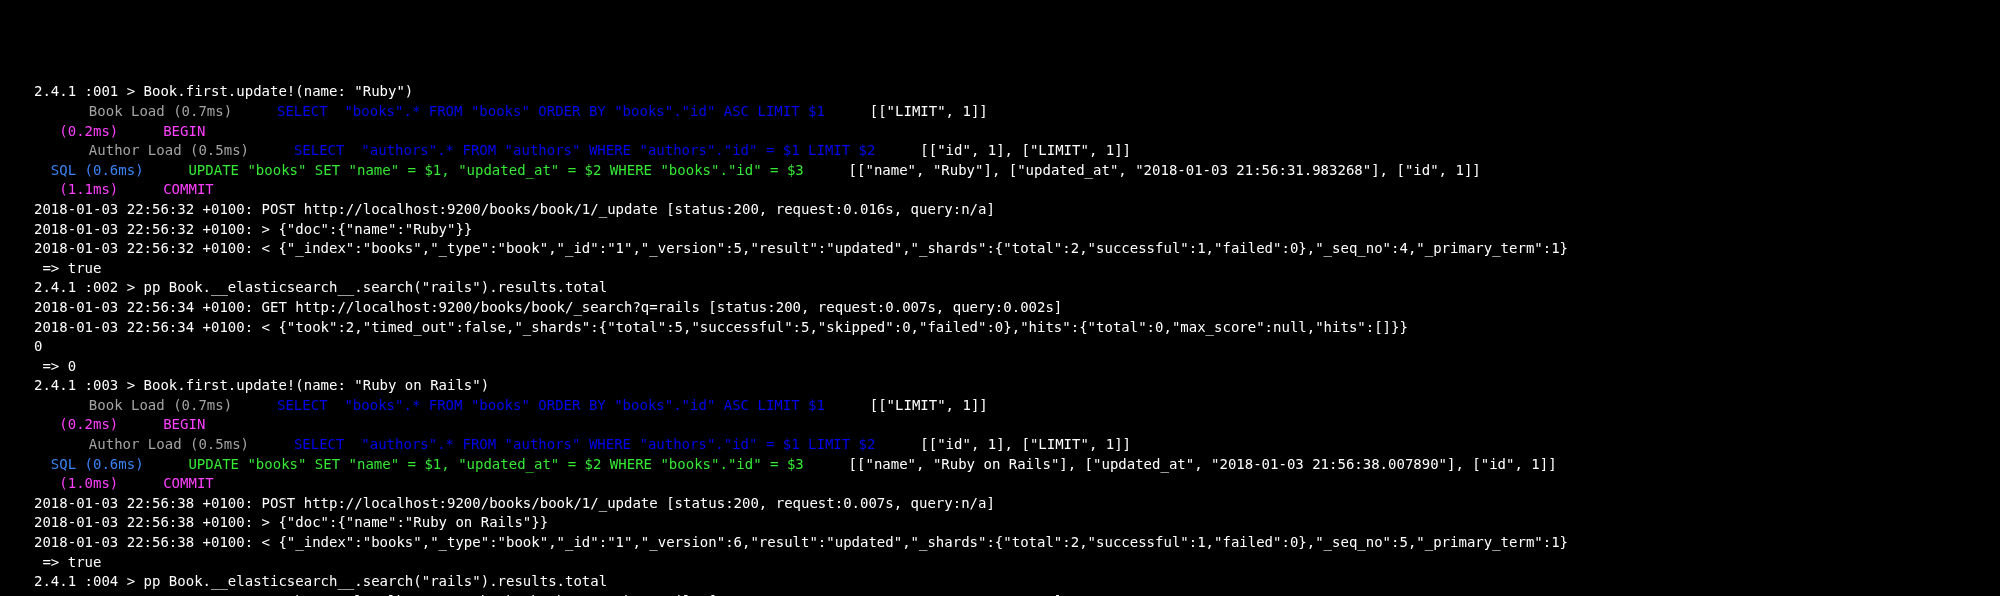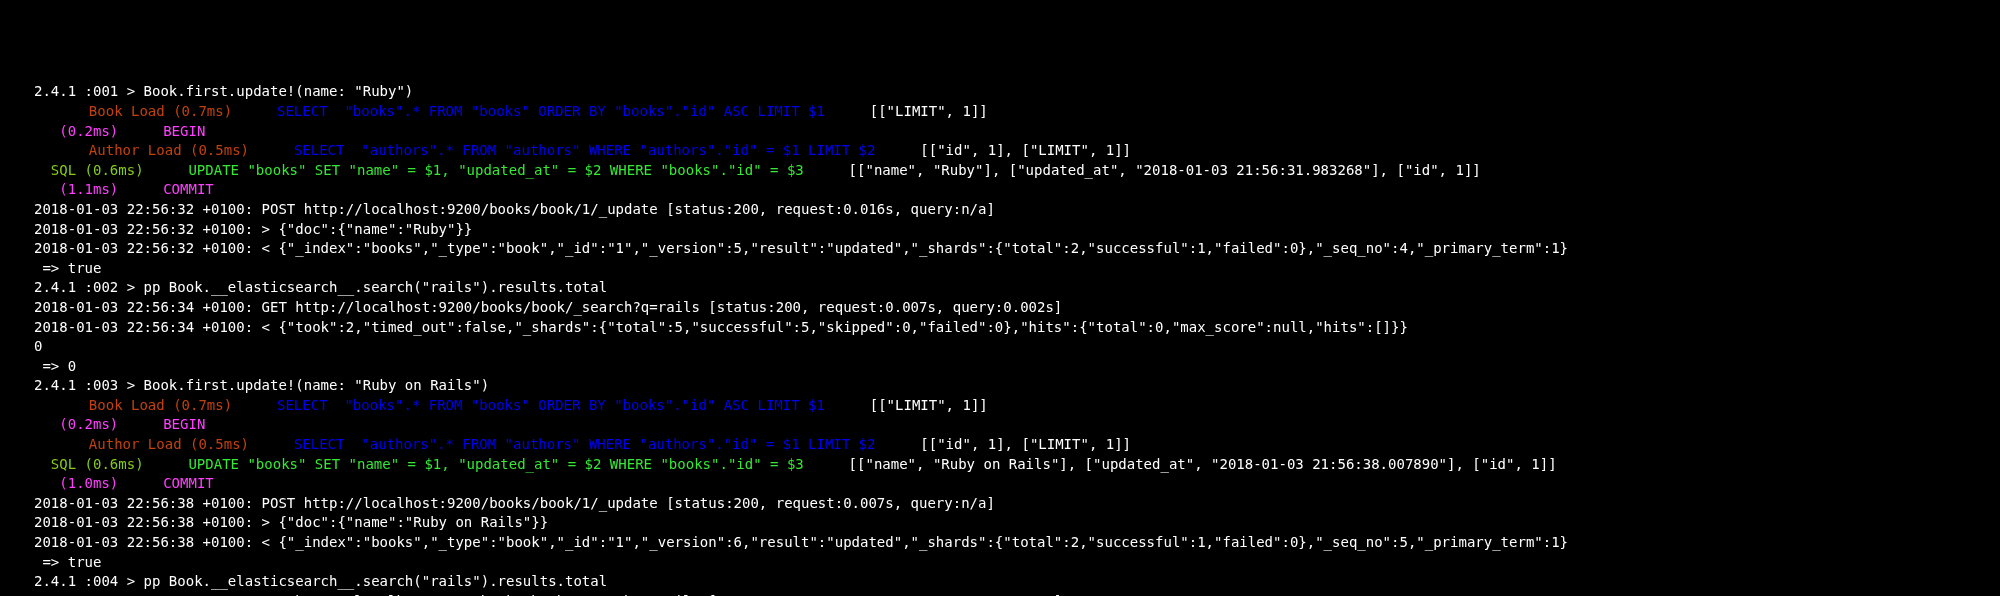--- a/index.html
+++ b/index.html
@@ -7,24 +7,24 @@
       background: #000;
       color: #fff;
       font-family: "Menlo", "Monaco", "Consolas", monospace;
       font-size: 14px;
       line-height: 1.4;
       padding: 4px 6px;
       white-space: pre;
       overflow-x: auto;
     }
     .line { display: block; }
-    .cyan   { color: #c2410c; padding-left: 38px; }
+    .cyan   { color: #a3a3a3; padding-left: 38px; }
     .green  { color: #34e834; }
     .magenta{ color: #ff40ff; }
-    .yellow { color: #84cc16; text-align: right; }
+    .yellow { color: #3b82f6; text-align: right; }
     .darkblue { color: #0000ee; }
     .white  { color: #ffffff; margin-left: 28px; }
   </style>
 </head>
 <body>
 
 
 
 <div id="terminal"><div class="line"><span class="white">2.4.1 :001 &gt; Book.first.update!(name: "Ruby")</span></div><div class="line"><span class="white">  </span><span class="cyan">Book Load (0.7ms)</span><span class="white">  </span><span class="darkblue">SELECT  "books".* FROM "books" ORDER BY "books"."id" ASC LIMIT $1</span><span class="white">  [["LIMIT", 1]]</span></div><div class="line"><span class="white">   </span><span class="magenta">(0.2ms)</span><span class="white">  </span><span class="magenta">BEGIN</span></div><div class="line"><span class="white">  </span><span class="cyan">Author Load (0.5ms)</span><span class="white">  </span><span class="darkblue">SELECT  "authors".* FROM "authors" WHERE "authors"."id" = $1 LIMIT $2</span><span class="white">  [["id", 1], ["LIMIT", 1]]</span></div><div class="line"><span class="white">  </span><span class="yellow">SQL (0.6ms)</span><span class="white">  </span><span class="green">UPDATE "books" SET "name" = $1, "updated_at" = $2 WHERE "books"."id" = $3</span><span class="white">  [["name", "Ruby"], ["updated_at", "2018-01-03 21:56:31.983268"], ["id", 1]]</span></div><div class="line"><span class="white">   </span><span class="magenta">(1.1ms)</span><span class="white">  </span><span class="magenta">COMMIT</span></div><div class="line"><span class="white">2018-01-03 22:56:32 +0100: POST http://localhost:9200/books/book/1/_update [status:200, request:0.016s, query:n/a]</span></div><div class="line"><span class="white">2018-01-03 22:56:32 +0100: &gt; {"doc":{"name":"Ruby"}}</span></div><div class="line"><span class="white">2018-01-03 22:56:32 +0100: &lt; {"_index":"books","_type":"book","_id":"1","_version":5,"result":"updated","_shards":{"total":2,"successful":1,"failed":0},"_seq_no":4,"_primary_term":1}</span></div><div class="line"><span class="white"> =&gt; true </span></div><div class="line"><span class="white">2.4.1 :002 &gt; pp Book.__elasticsearch__.search("rails").results.total</span></div><div class="line"><span class="white">2018-01-03 22:56:34 +0100: GET http://localhost:9200/books/book/_search?q=rails [status:200, request:0.007s, query:0.002s]</span></div><div class="line"><span class="white">2018-01-03 22:56:34 +0100: &lt; {"took":2,"timed_out":false,"_shards":{"total":5,"successful":5,"skipped":0,"failed":0},"hits":{"total":0,"max_score":null,"hits":[]}}</span></div><div class="line"><span class="white">0</span></div><div class="line"><span class="white"> =&gt; 0 </span></div><div class="line"><span class="white">2.4.1 :003 &gt; Book.first.update!(name: "Ruby on Rails")</span></div><div class="line"><span class="white">  </span><span class="cyan">Book Load (0.7ms)</span><span class="white">  </span><span class="darkblue">SELECT  "books".* FROM "books" ORDER BY "books"."id" ASC LIMIT $1</span><span class="white">  [["LIMIT", 1]]</span></div><div class="line"><span class="white">   </span><span class="magenta">(0.2ms)</span><span class="white">  </span><span class="magenta">BEGIN</span></div><div class="line"><span class="white">  </span><span class="cyan">Author Load (0.5ms)</span><span class="white">  </span><span class="darkblue">SELECT  "authors".* FROM "authors" WHERE "authors"."id" = $1 LIMIT $2</span><span class="white">  [["id", 1], ["LIMIT", 1]]</span></div><div class="line"><span class="white">  </span><span class="yellow">SQL (0.6ms)</span><span class="white">  </span><span class="green">UPDATE "books" SET "name" = $1, "updated_at" = $2 WHERE "books"."id" = $3</span><span class="white">  [["name", "Ruby on Rails"], ["updated_at", "2018-01-03 21:56:38.007890"], ["id", 1]]</span></div><div class="line"><span class="white">   </span><span class="magenta">(1.0ms)</span><span class="white">  </span><span class="magenta">COMMIT</span></div><div class="line"><span class="white">2018-01-03 22:56:38 +0100: POST http://localhost:9200/books/book/1/_update [status:200, request:0.007s, query:n/a]</span></div><div class="line"><span class="white">2018-01-03 22:56:38 +0100: &gt; {"doc":{"name":"Ruby on Rails"}}</span></div><div class="line"><span class="white">2018-01-03 22:56:38 +0100: &lt; {"_index":"books","_type":"book","_id":"1","_version":6,"result":"updated","_shards":{"total":2,"successful":1,"failed":0},"_seq_no":5,"_primary_term":1}</span></div><div class="line"><span class="white"> =&gt; true </span></div><div class="line"><span class="white">2.4.1 :004 &gt; pp Book.__elasticsearch__.search("rails").results.total</span></div><div class="line"><span class="white">2018-01-03 22:56:40 +0100: GET http://localhost:9200/books/book/_search?q=rails [status:200, request:0.007s, query:0.002s]</span></div></div>
 

